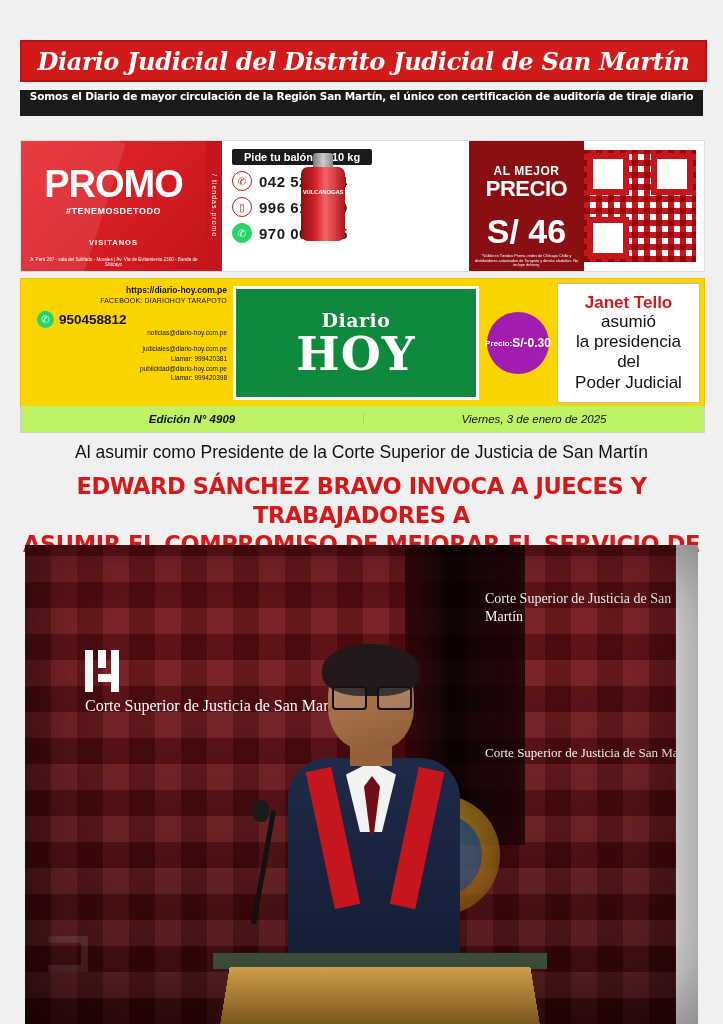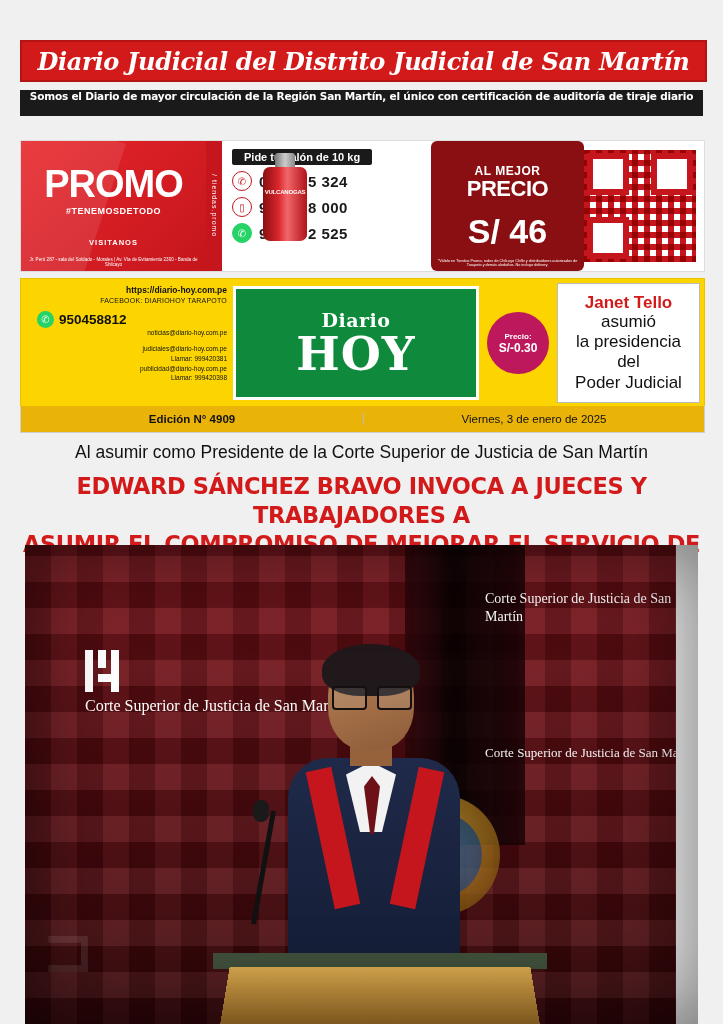--- a/index.html
+++ b/index.html
@@ -101,22 +101,22 @@
   }
   .tank-cap{
     position:absolute;left:18px;top:4px;width:20px;height:18px;border-radius:3px;
     background:linear-gradient(90deg,#777,#ccc,#888);
   }
   .tank-label{
     position:absolute;left:6px;top:40px;width:44px;text-align:center;color:#fff;
     font-size:6px;font-weight:bold;letter-spacing:-0.2px;
   }
   .ad-right{
-    width:153px;background:#8a0f12;color:#fff;position:relative;
-    display:flex;flex-direction:column;align-items:center;justify-content:center;border-radius:6px;
+    width:115px;background:#8a0f12;color:#fff;position:relative;
+    display:flex;flex-direction:column;align-items:center;justify-content:center;
   }
   .al-mejor{font-size:12px;font-weight:bold;letter-spacing:0.5px;}
   .precio-w{font-size:22px;font-weight:bold;line-height:1;letter-spacing:-0.5px;}
   .precio-val{font-size:34px;font-weight:bold;line-height:1;margin-top:14px;}
   .ad-legal{
     position:absolute;bottom:3px;left:4px;right:4px;text-align:center;
     font-size:3.8px;line-height:1.25;color:#ffffff;
   }
   .qr{
     width:112px;height:112px;margin:9px 8px 0 0;align-self:flex-start;
@@ -149,39 +149,39 @@
     width:240px;margin:7px 0;background:#0f8a3c;border:3px solid #ffffff;
     display:flex;flex-direction:column;align-items:center;justify-content:center;
     box-shadow:0 0 0 2px #0f8a3c inset;
   }
   .diario-w{color:#ffffff;font-size:19px;font-weight:bold;font-family:"DejaVu Serif",serif;letter-spacing:0.5px;}
   .hoy-w{color:#ffffff;font-size:46px;font-weight:bold;font-family:"DejaVu Serif",serif;line-height:1;letter-spacing:1px;}
   .band-price{
     width:78px;display:flex;align-items:center;justify-content:center;
   }
   .price-circle{
-    width:62px;height:62px;border-radius:50%;background:#be185d;color:#fff;
-    display:flex;flex-direction:column;align-items:center;justify-content:center;
+    width:62px;height:62px;border-radius:50%;background:#a21caf;color:#fff;
+    display:flex;flex-direction:row;align-items:center;justify-content:center;
   }
   .price-lbl{font-size:8px;font-weight:bold;}
   .price-val{font-size:12px;font-weight:bold;}
   .band-right{
     flex:1;background:#ffffff;margin:4px 4px 4px 0;border:1px solid #bbb;
     display:flex;flex-direction:column;align-items:center;justify-content:center;
     padding:20px 6px;text-align:center;
   }
   .jt-line1{font-size:17px;line-height:1.15;}
   .jt-name{color:#d21a1a;font-weight:bold;}
   .jt-rest{color:#111;}
   .jt-line2,.jt-line3{font-size:17px;color:#111;line-height:1.2;text-align:center;}
   
   .edstrip{
     position:absolute;left:20px;top:406px;width:683px;height:26px;
-    background:#eab308;border:1px solid #cfcfcf;border-top:none;
-    display:flex;align-items:center;
+    background:#bef264;border:1px solid #cfcfcf;border-top:none;
+    display:flex;align-items:center;font-style:italic;
   }
   .edstrip .ed{width:342px;text-align:center;font-size:11.5px;color:#111;font-weight:bold;
     border-right:1px solid #bbb;}
   .edstrip .dt{flex:1;text-align:center;font-size:11.5px;color:#111;}
   
   .kicker{
     position:absolute;left:20px;top:442px;width:683px;text-align:center;
     font-size:17.5px;color:#111;font-family:"Liberation Sans",sans-serif;
   }
   .headline{

